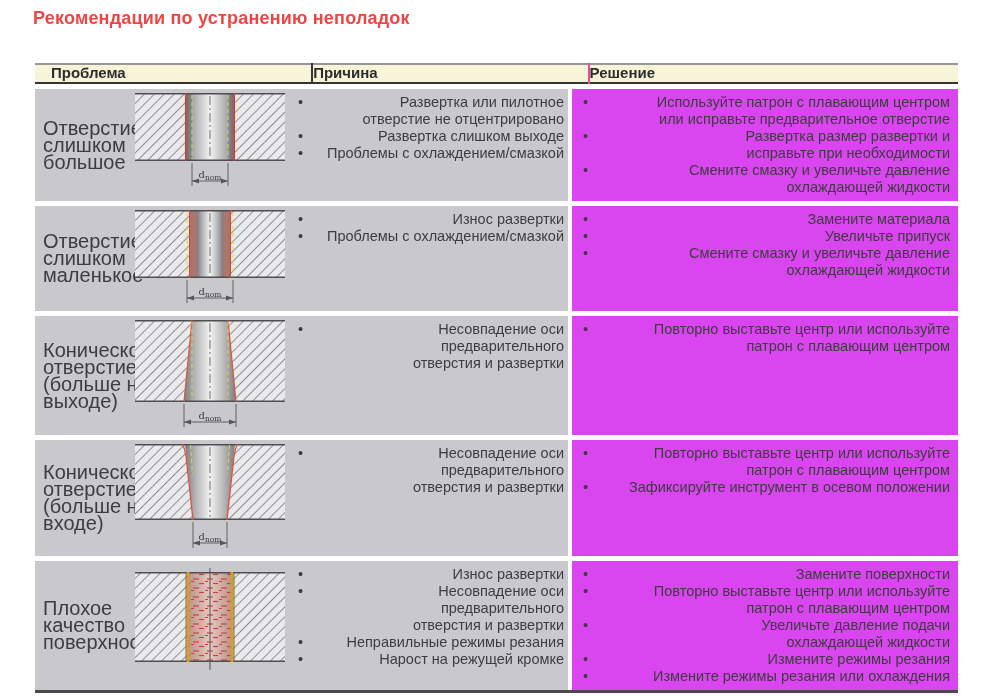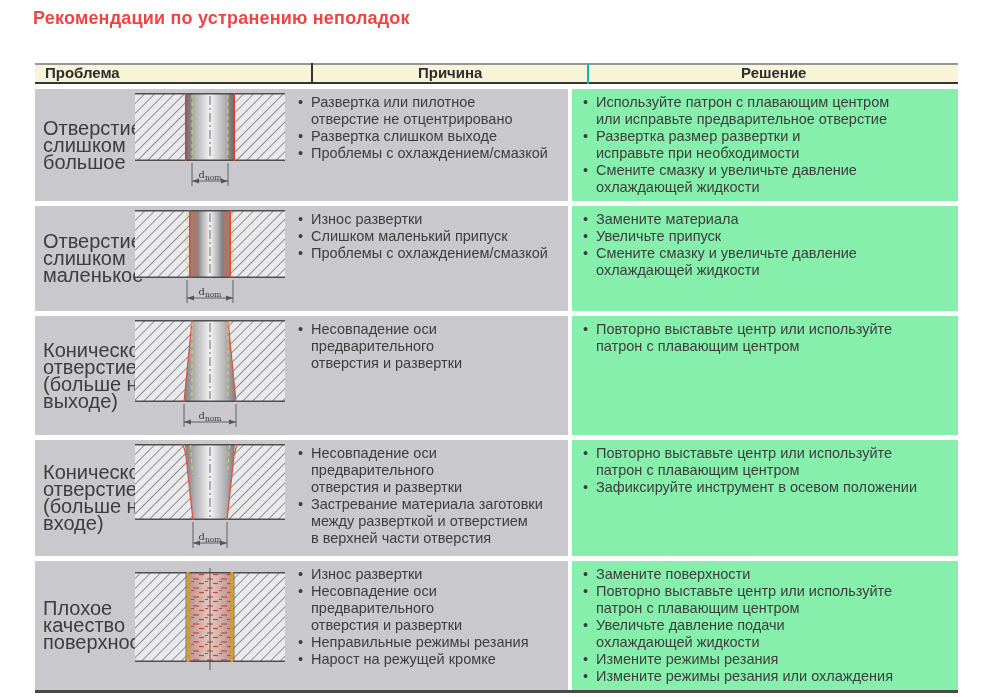--- a/index.html
+++ b/index.html
@@ -17,50 +17,50 @@
   }
   .thead{
     display:flex;box-sizing:border-box;
     background:#f8f4d8;
     border-top:2px solid #97979a;
     border-bottom:2px solid #353538;
     height:21px;align-items:center;
   }
   .th{
     box-sizing:border-box;font-size:15px;font-weight:bold;color:#2d2d2d;
-    text-align:center;line-height:20px;height:21px;
-  }
-  .th-problem{width:290px;text-align:left;padding-left:10px;}
+    line-height:20px;height:21px;
+  }
+  .th-problem{width:290px;text-align:left;padding-left:16px;}
   .th-cause{width:291px;border-left:2px solid #353538;}
-  .th-solution{width:390px;border-left:2px solid #14b8a6;}
+  .th-solution{width:390px;border-left:2px solid #ec4899;}
   .row{display:flex;margin-top:5px;}
   .row:first-of-type{margin-top:1px;}
   .cell-left{
     width:533px;background:#c9c9cd;display:flex;box-sizing:border-box;
   }
   .cell-right{
-    width:386px;margin-left:4px;background:#86efac;box-sizing:border-box;
+    width:386px;margin-left:4px;background:#d946ef;box-sizing:border-box;
     padding:5px 8px 5px 10px;
   }
   .r1{min-height:106px;} .r2{min-height:102px;} .r3{min-height:113px;}
   .r4{min-height:108px;} .r5{min-height:126px;}
   .problem{
     width:100px;box-sizing:border-box;padding:0 2px 0 8px;
     display:flex;align-items:center;
     font-size:20px;line-height:17px;white-space:pre-line;
   }
   .illus{width:150px;flex:none;padding-top:4px;}
   .illus.pad{padding-top:7px;}
   .bullets{
     list-style:none;margin:0;padding:0;flex:1;
   }
   .cell-left .bullets{padding:5px 4px 5px 12px;}
   .bullets li{
     position:relative;padding-left:14px;
-    font-size:14.5px;line-height:17px;white-space:pre-line;
+    font-size:14.5px;line-height:17px;white-space:pre-line;text-align:right;
   }
   .bullets li::before{
     content:"\2022";position:absolute;left:1px;top:0;color:#3d3d3d;
   }
   .dim-text{
     font-family:"DejaVu Serif", serif;font-size:10px;fill:#3c3c3e;
   }
 </style>
 </head>
 <body>
@@ -166,21 +166,20 @@
           <line x1="52" y1="70" x2="52" y2="93" stroke="#55555a" stroke-width="0.9"></line>
           <line x1="98" y1="70" x2="98" y2="93" stroke="#55555a" stroke-width="0.9"></line>
           <line x1="52" y1="88" x2="98" y2="88" stroke="#55555a" stroke-width="0.9"></line>
           <polygon points="52,88 59,85.6 59,90.4" fill="#55555a"></polygon>
           <polygon points="98,88 91,85.6 91,90.4" fill="#55555a"></polygon>
           <text x="75" y="85" text-anchor="middle" class="dim-text"><tspan>d</tspan><tspan dy="2" font-size="7.5">nom</tspan></text>
         </svg>
       </div>
       <ul class="bullets">
           <li>Износ развертки</li>
-          <li>Слишком маленький припуск</li>
           <li>Проблемы с охлаждением/смазкой</li>
         </ul>
     </div>
     <div class="cell-right">
       <ul class="bullets">
           <li>Замените материала</li>
           <li>Увеличьте припуск</li>
           <li>Смените смазку и увеличьте давление
 охлаждающей жидкости</li>
         </ul>
@@ -274,23 +273,20 @@
           <line x1="58" y1="99" x2="92" y2="99" stroke="#55555a" stroke-width="0.9"></line>
           <polygon points="58,99 65,96.6 65,101.4" fill="#55555a"></polygon>
           <polygon points="92,99 85,96.6 85,101.4" fill="#55555a"></polygon>
           <text x="75" y="96" text-anchor="middle" class="dim-text"><tspan>d</tspan><tspan dy="2" font-size="7.5">nom</tspan></text>
         </svg>
       </div>
       <ul class="bullets">
           <li>Несовпадение оси
 предварительного
 отверстия и развертки</li>
-          <li>Застревание материала заготовки
-между разверткой и отверстием
-в верхней части отверстия</li>
         </ul>
     </div>
     <div class="cell-right">
       <ul class="bullets">
           <li>Повторно выставьте центр или используйте
 патрон с плавающим центром</li>
           <li>Зафиксируйте инструмент в осевом положении</li>
         </ul>
     </div>
   </div>

